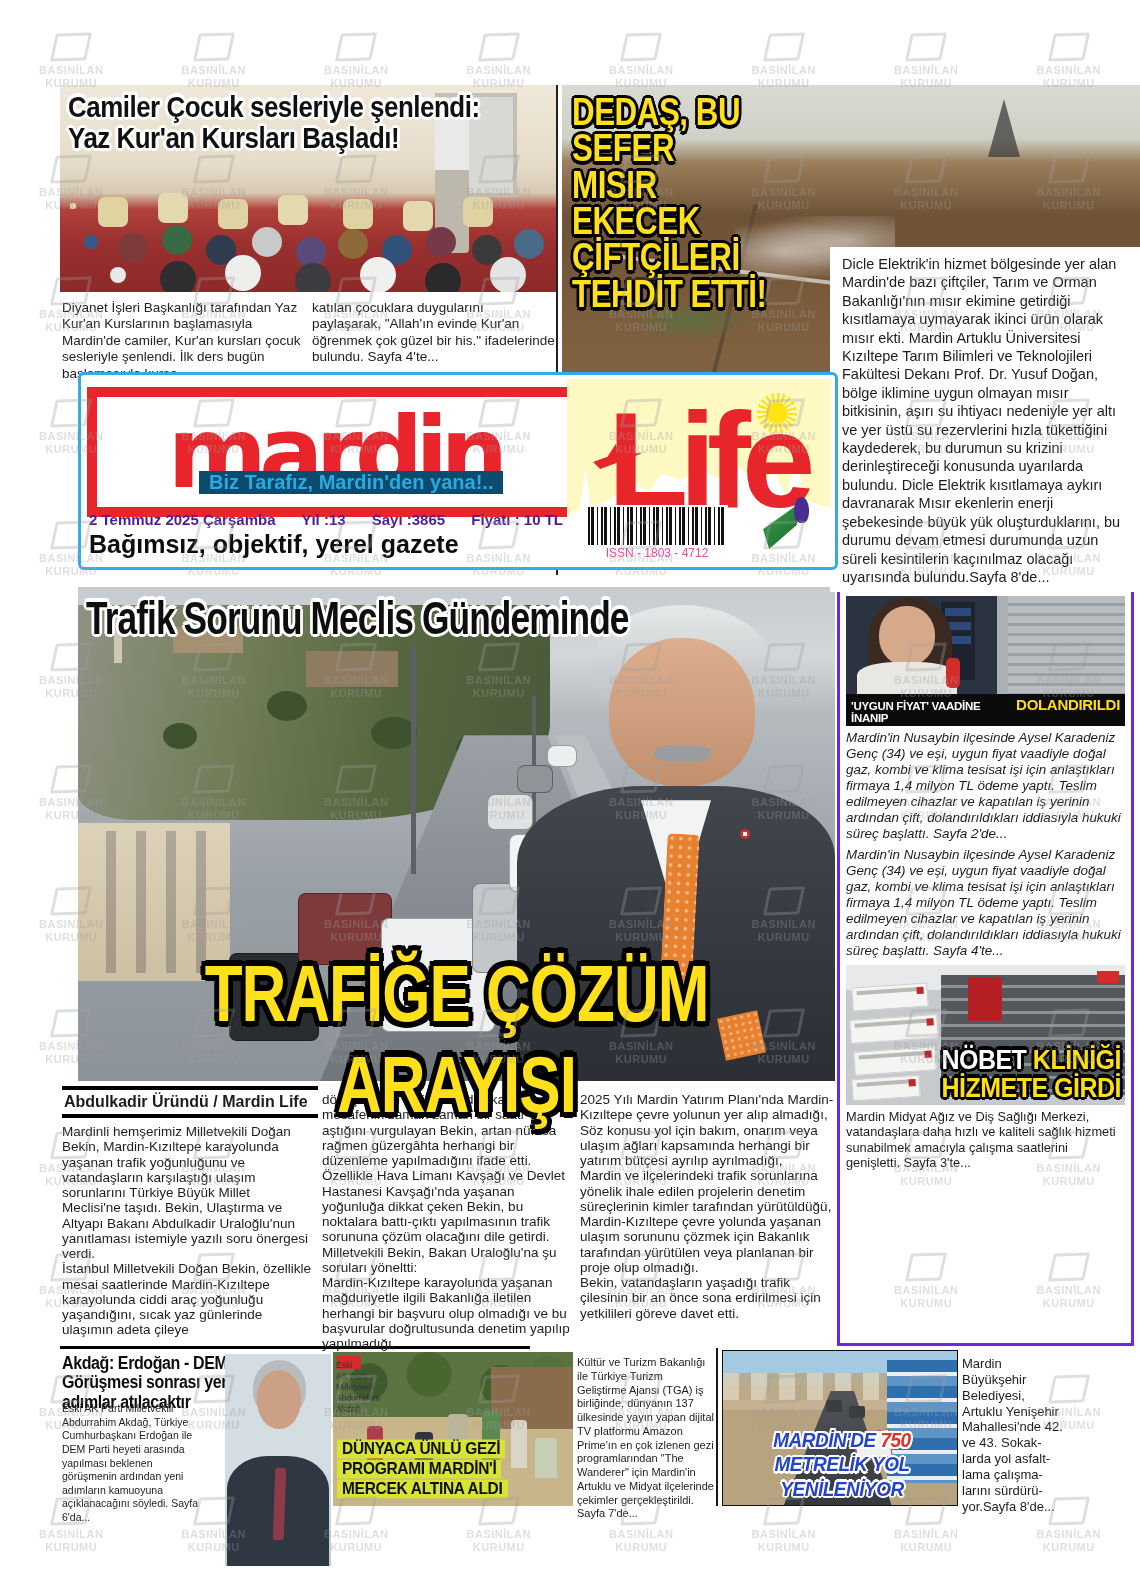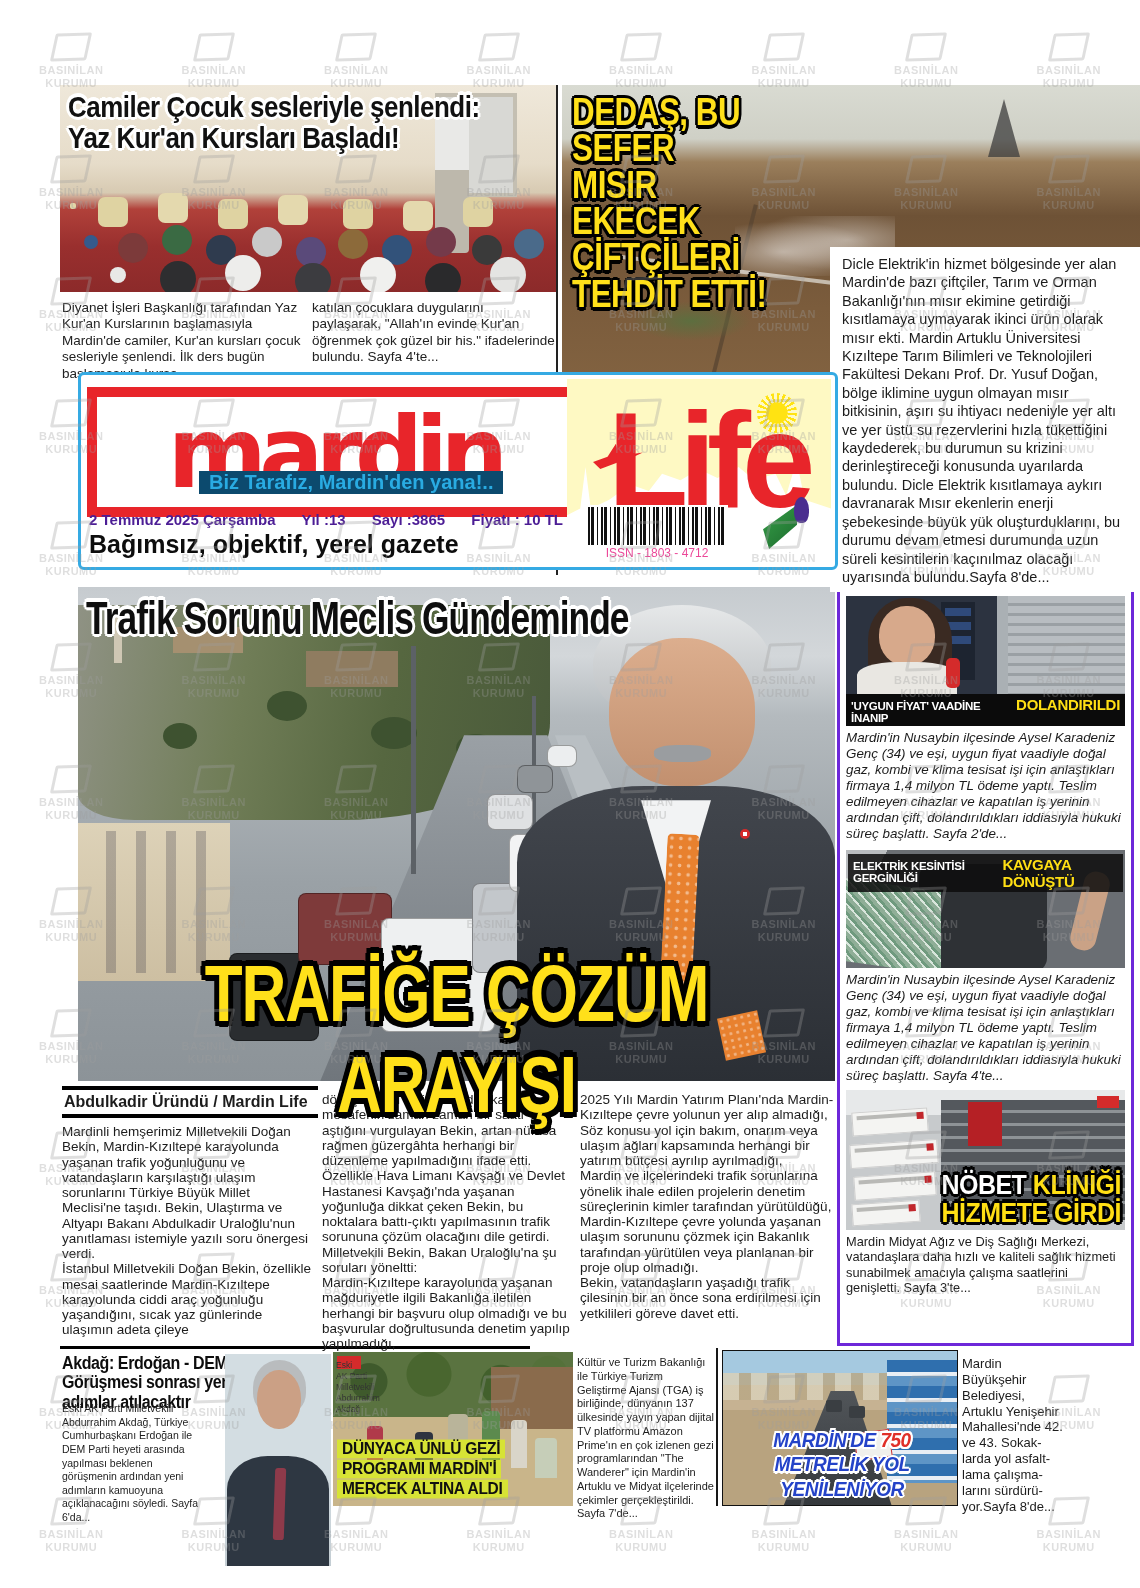--- a/index.html
+++ b/index.html
@@ -347,29 +347,20 @@
       <div class="faceW"></div>
       <div class="topW"></div>
       <div class="mic"></div>
     </div>
     <div class="sBar">
       <span class="w">'UYGUN FİYAT' VAADİNE İNANIP</span>
       <span class="y">DOLANDIRILDI</span>
     </div>
     <div class="sBody">Mardin'in Nusaybin ilçesinde Aysel Karadeniz Genç (34) ve eşi, uygun fiyat vaadiyle doğal gaz, kombi ve klima tesisat işi için anlaştıkları firmaya 1,4 milyon TL ödeme yaptı. Teslim edilmeyen cihazlar ve kapatılan iş yerinin ardından çift, dolandırıldıkları iddiasıyla hukuki süreç başlattı. Sayfa 2'de...</div>
 
-    <div class="sPhoto s2photo">
-      <div class="seat"></div>
-      <div class="glass"></div>
-      <div class="arm"></div>
-      <div class="sBar s2bar">
-        <span class="w">ELEKTRİK KESİNTİSİ GERGİNLİĞİ</span>
-        <span class="y">KAVGAYA DÖNÜŞTÜ</span>
-      </div>
-    </div>
     <div class="sBody">Mardin'in Nusaybin ilçesinde Aysel Karadeniz Genç (34) ve eşi, uygun fiyat vaadiyle doğal gaz, kombi ve klima tesisat işi için anlaştıkları firmaya 1,4 milyon TL ödeme yaptı. Teslim edilmeyen cihazlar ve kapatılan iş yerinin ardından çift, dolandırıldıkları iddiasıyla hukuki süreç başlattı. Sayfa 4'te...</div>
 
     <div class="sPhoto s3photo">
       <div class="bld"></div>
       <div class="ban"></div>
       <div class="badge"></div>
       <div class="sign" style="left:6px;top:20px;width:74px;height:22px;">
           <i></i>
           <b></b>
         </div>

